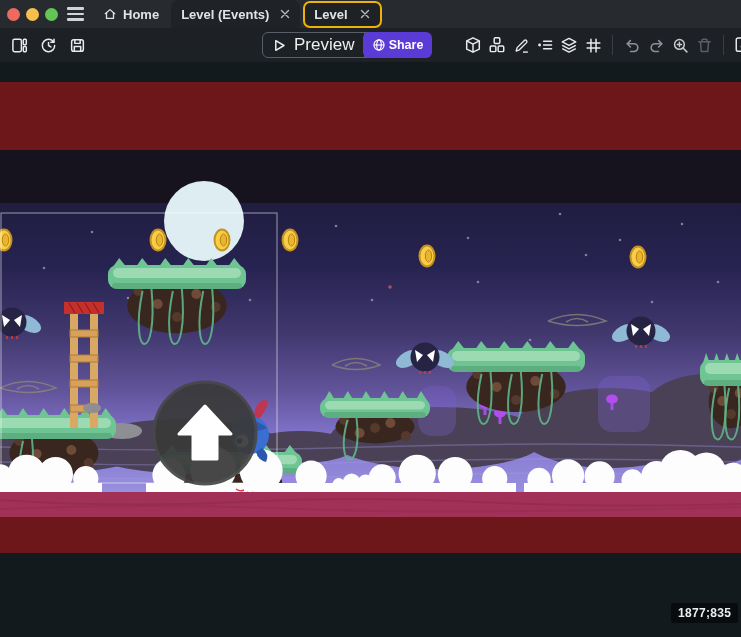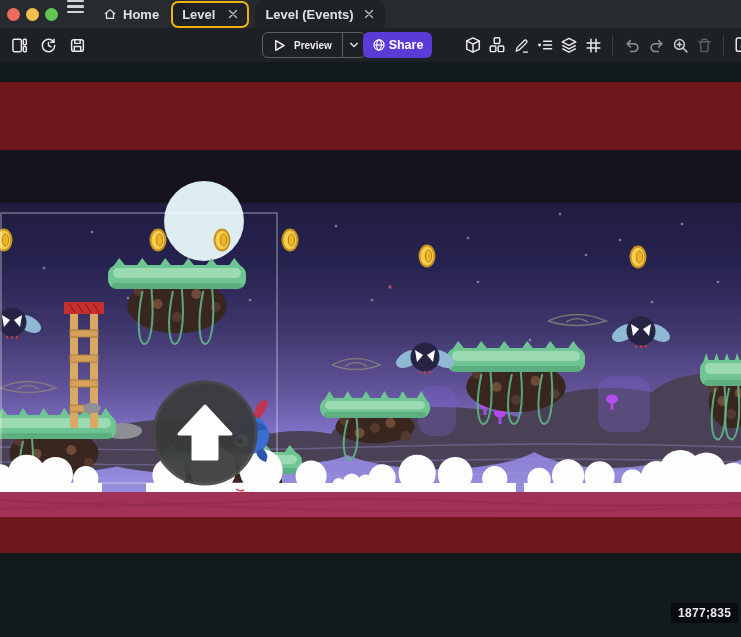--- a/index.html
+++ b/index.html
@@ -1,41 +1,41 @@
 <!DOCTYPE html>
 <html><head>
 <meta charset="utf-8">
 <style>
   html,body{margin:0;padding:0;background:#0a0d10;}
   .window{position:relative;width:741px;height:637px;overflow:hidden;background:#121a1e;
     font-family:"Liberation Sans",sans-serif;-webkit-font-smoothing:antialiased;}
   
   .titlebar{position:absolute;left:0;top:0;width:741px;height:28px;background:#272b30;
-    display:flex;z-index:30;}
+    display:flex;align-items:center;z-index:30;}
   .lights{display:flex;align-items:center;gap:6px;padding-left:7px;}
   .light{width:13px;height:13px;border-radius:50%;}
   .burger{margin-left:9px;display:flex;flex-direction:column;gap:3px;cursor:pointer;}
   .burger span{display:block;width:17px;height:2.4px;background:#d2d5d8;border-radius:1px;}
   .tabs{display:flex;align-items:center;height:28px;margin-left:10px;}
   .tab{display:flex;align-items:center;height:28px;color:#e0e3e5;font-size:13px;font-weight:600;cursor:pointer;}
   .tab-home{padding:0 9px;gap:6px;}
   .tab-level{background:#1e2226;border:2px solid #eeb30a;border-radius:7px;height:23px;
     margin:0 3px;padding:0 9px;gap:12px;position:relative;z-index:40;}
   .tab-events{background:#1f2327;border-radius:8px 8px 0 0;height:28px;padding:0 10px;gap:10px;margin-left:3px;}
   .closex{width:11px;height:11px;display:flex;align-items:center;justify-content:center;cursor:pointer;}
   
   .toolbar{position:absolute;left:0;top:28px;width:741px;height:34px;background:#1d2126;z-index:20;}
   .tb-left{position:absolute;left:10px;top:0;height:34px;display:flex;align-items:center;gap:11px;}
   .tb-right{position:absolute;left:464px;top:0;height:34px;display:flex;align-items:center;gap:6px;}
   .ibtn{width:18px;height:18px;display:flex;align-items:center;justify-content:center;cursor:pointer;}
   .tb-sep{width:1px;height:20px;background:#393e44;margin:0 4px;}
   .preview{position:absolute;left:262px;top:4px;height:24px;display:flex;align-items:center;
     border:1px solid #595f66;border-radius:6px;color:#eceeef;cursor:pointer;}
   .preview .main{display:flex;align-items:center;gap:8px;padding:0 10px;height:100%;}
-  .preview .lbl{font-size:10px;font-weight:700;}
+  .preview .lbl{font-size:17px;font-weight:400;}
   .preview .arrow{display:flex;align-items:center;justify-content:center;width:22px;height:100%;
     border-left:1px solid #595f66;}
   .share{position:absolute;left:363px;top:4px;width:69px;height:26px;background:#5b3bd6;border-radius:6px;
     display:flex;align-items:center;justify-content:center;gap:3px;color:#fff;
     font-size:12.5px;font-weight:700;cursor:pointer;}
   
   .canvas{position:absolute;left:0;top:62px;width:741px;height:575px;}
   svg{display:block;}
   .coords{position:absolute;left:671px;top:603px;background:rgba(8,10,12,.88);color:#ededed;
     font-size:12px;font-weight:600;letter-spacing:.3px;padding:3px 7px;border-radius:2px;z-index:50;}
@@ -59,30 +59,30 @@
     <div class="tabs">
       <div class="tab tab-home">
         <span style="display:flex">
           <svg width="14" height="14" viewBox="0 0 16 16" fill="none" stroke="#dfe2e4" stroke-width="1.5" stroke-linecap="round" stroke-linejoin="round">
             <path d="M2.6 7.6L8 3l5.4 4.6"></path>
               <path d="M4 6.8V13h8V6.8"></path>
           </svg>
         </span>
         <span>Home</span>
       </div>
-      <div class="tab tab-level">
-        <span>Level</span>
+      <div class="tab tab-events">
+        <span>Level (Events)</span>
         <span class="closex">
           <svg width="10" height="10" viewBox="0 0 10 10" stroke="#b7bbbe" stroke-width="1.4" stroke-linecap="round">
             <path d="M1.5 1.5l7 7M8.5 1.5l-7 7"></path>
           </svg>
         </span>
       </div>
-      <div class="tab tab-events">
-        <span>Level (Events)</span>
+      <div class="tab tab-level">
+        <span>Level</span>
         <span class="closex">
           <svg width="10" height="10" viewBox="0 0 10 10" stroke="#b7bbbe" stroke-width="1.4" stroke-linecap="round">
             <path d="M1.5 1.5l7 7M8.5 1.5l-7 7"></path>
           </svg>
         </span>
       </div>
     </div>
   </div>
 
   <div class="toolbar">

